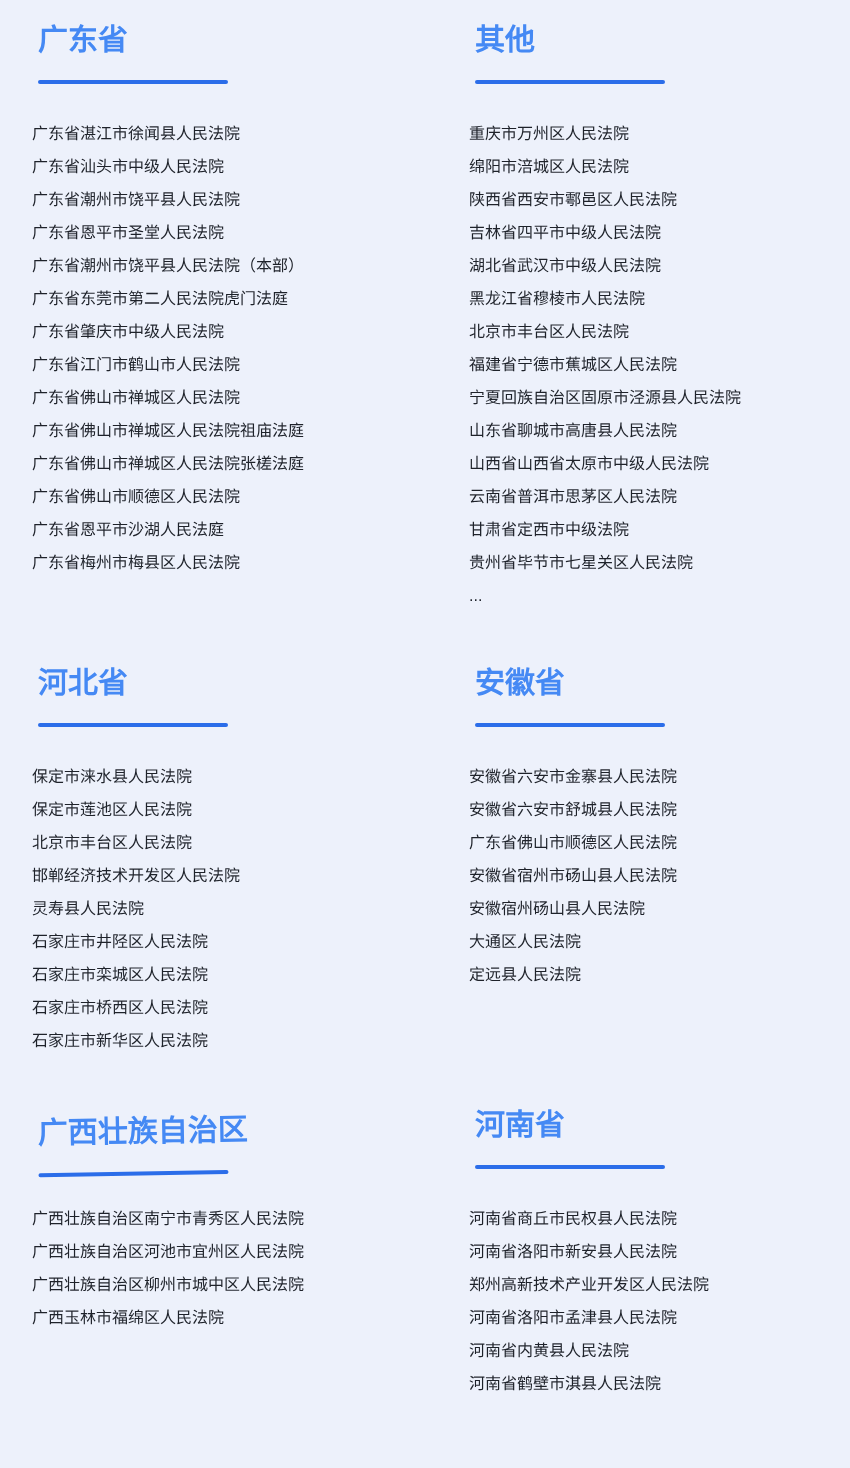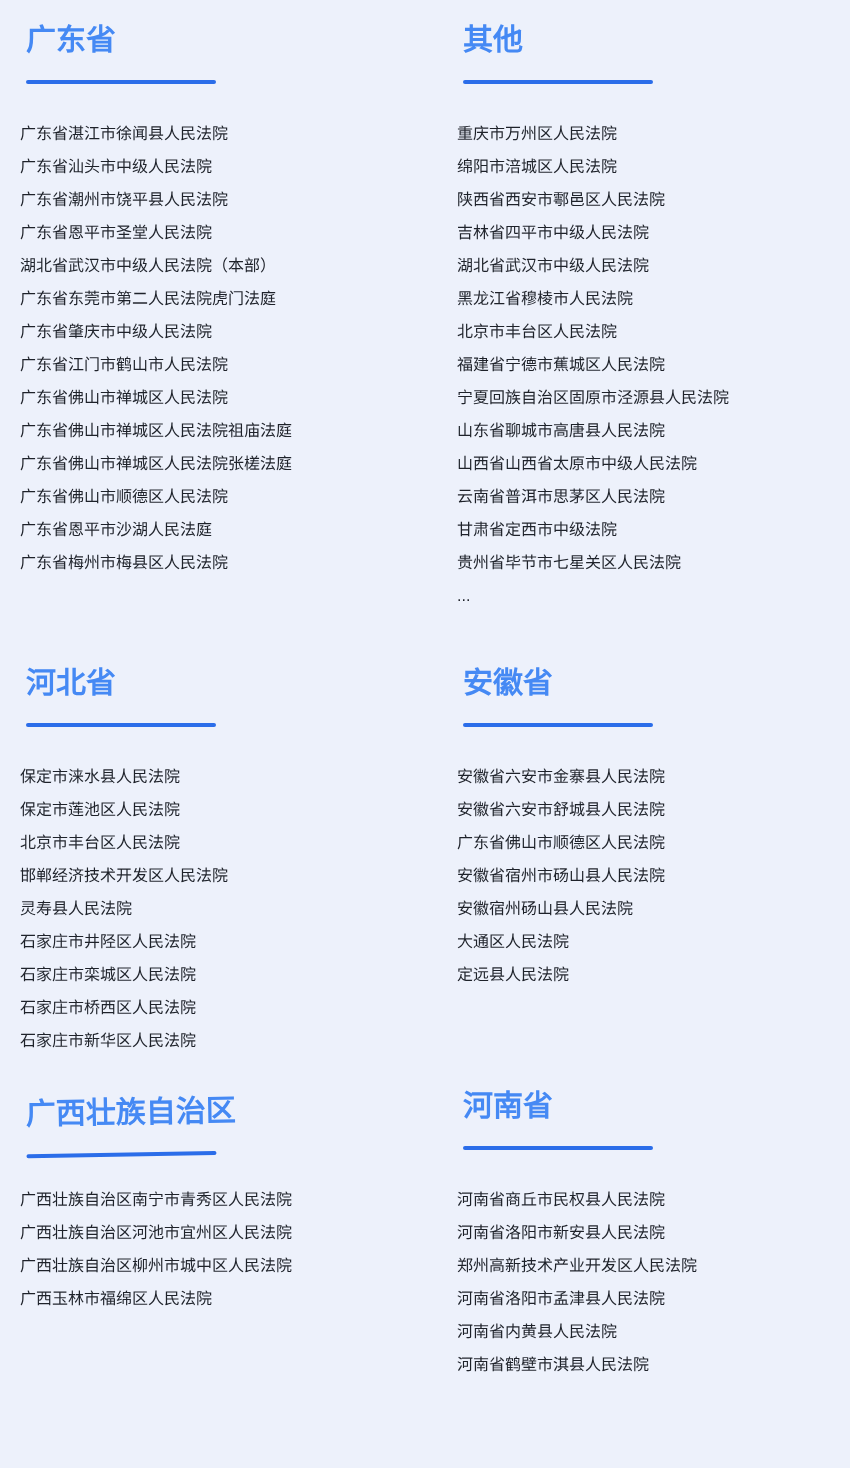--- a/index.html
+++ b/index.html
@@ -8,29 +8,29 @@
     background: #edf1fb;
   }
   body {
     width: 850px;
     height: 1468px;
     overflow: hidden;
     font-family: "Liberation Sans", sans-serif;
     color: #1e222a;
   }
   main {
-    padding: 23px 18px 0 20px;
+    padding: 23px 18px 0 32px;
     box-sizing: border-box;
   }
   .row {
     display: grid;
     grid-template-columns: 437px 1fr;
   }
   .row.row-2 { margin-top: 54px; }
-  .row.row-3 { margin-top: 32px; }
+  .row.row-3 { margin-top: 51px; }
   .section { min-width: 0; }
   .section-head { display: block; }
   .section-head.tilted {
     transform: translateY(8px) rotate(-1deg);
     transform-origin: 20px center;
   }
   h2.section-title {
     margin: 0 0 0 6px;
     font-size: 30px;
     line-height: 33px;
@@ -65,21 +65,21 @@
     <section class="section">
       <div class="section-head">
         <h2 class="section-title">广东省</h2>
         <div class="title-underline"></div>
       </div>
       <ul class="court-list">
           <li>广东省湛江市徐闻县人民法院</li>
           <li>广东省汕头市中级人民法院</li>
           <li>广东省潮州市饶平县人民法院</li>
           <li>广东省恩平市圣堂人民法院</li>
-          <li>湖北省武汉市中级人民法院（本部）</li>
+          <li>广东省潮州市饶平县人民法院（本部）</li>
           <li>广东省东莞市第二人民法院虎门法庭</li>
           <li>广东省肇庆市中级人民法院</li>
           <li>广东省江门市鹤山市人民法院</li>
           <li>广东省佛山市禅城区人民法院</li>
           <li>广东省佛山市禅城区人民法院祖庙法庭</li>
           <li>广东省佛山市禅城区人民法院张槎法庭</li>
           <li>广东省佛山市顺德区人民法院</li>
           <li>广东省恩平市沙湖人民法庭</li>
           <li>广东省梅州市梅县区人民法院</li>
         </ul>

